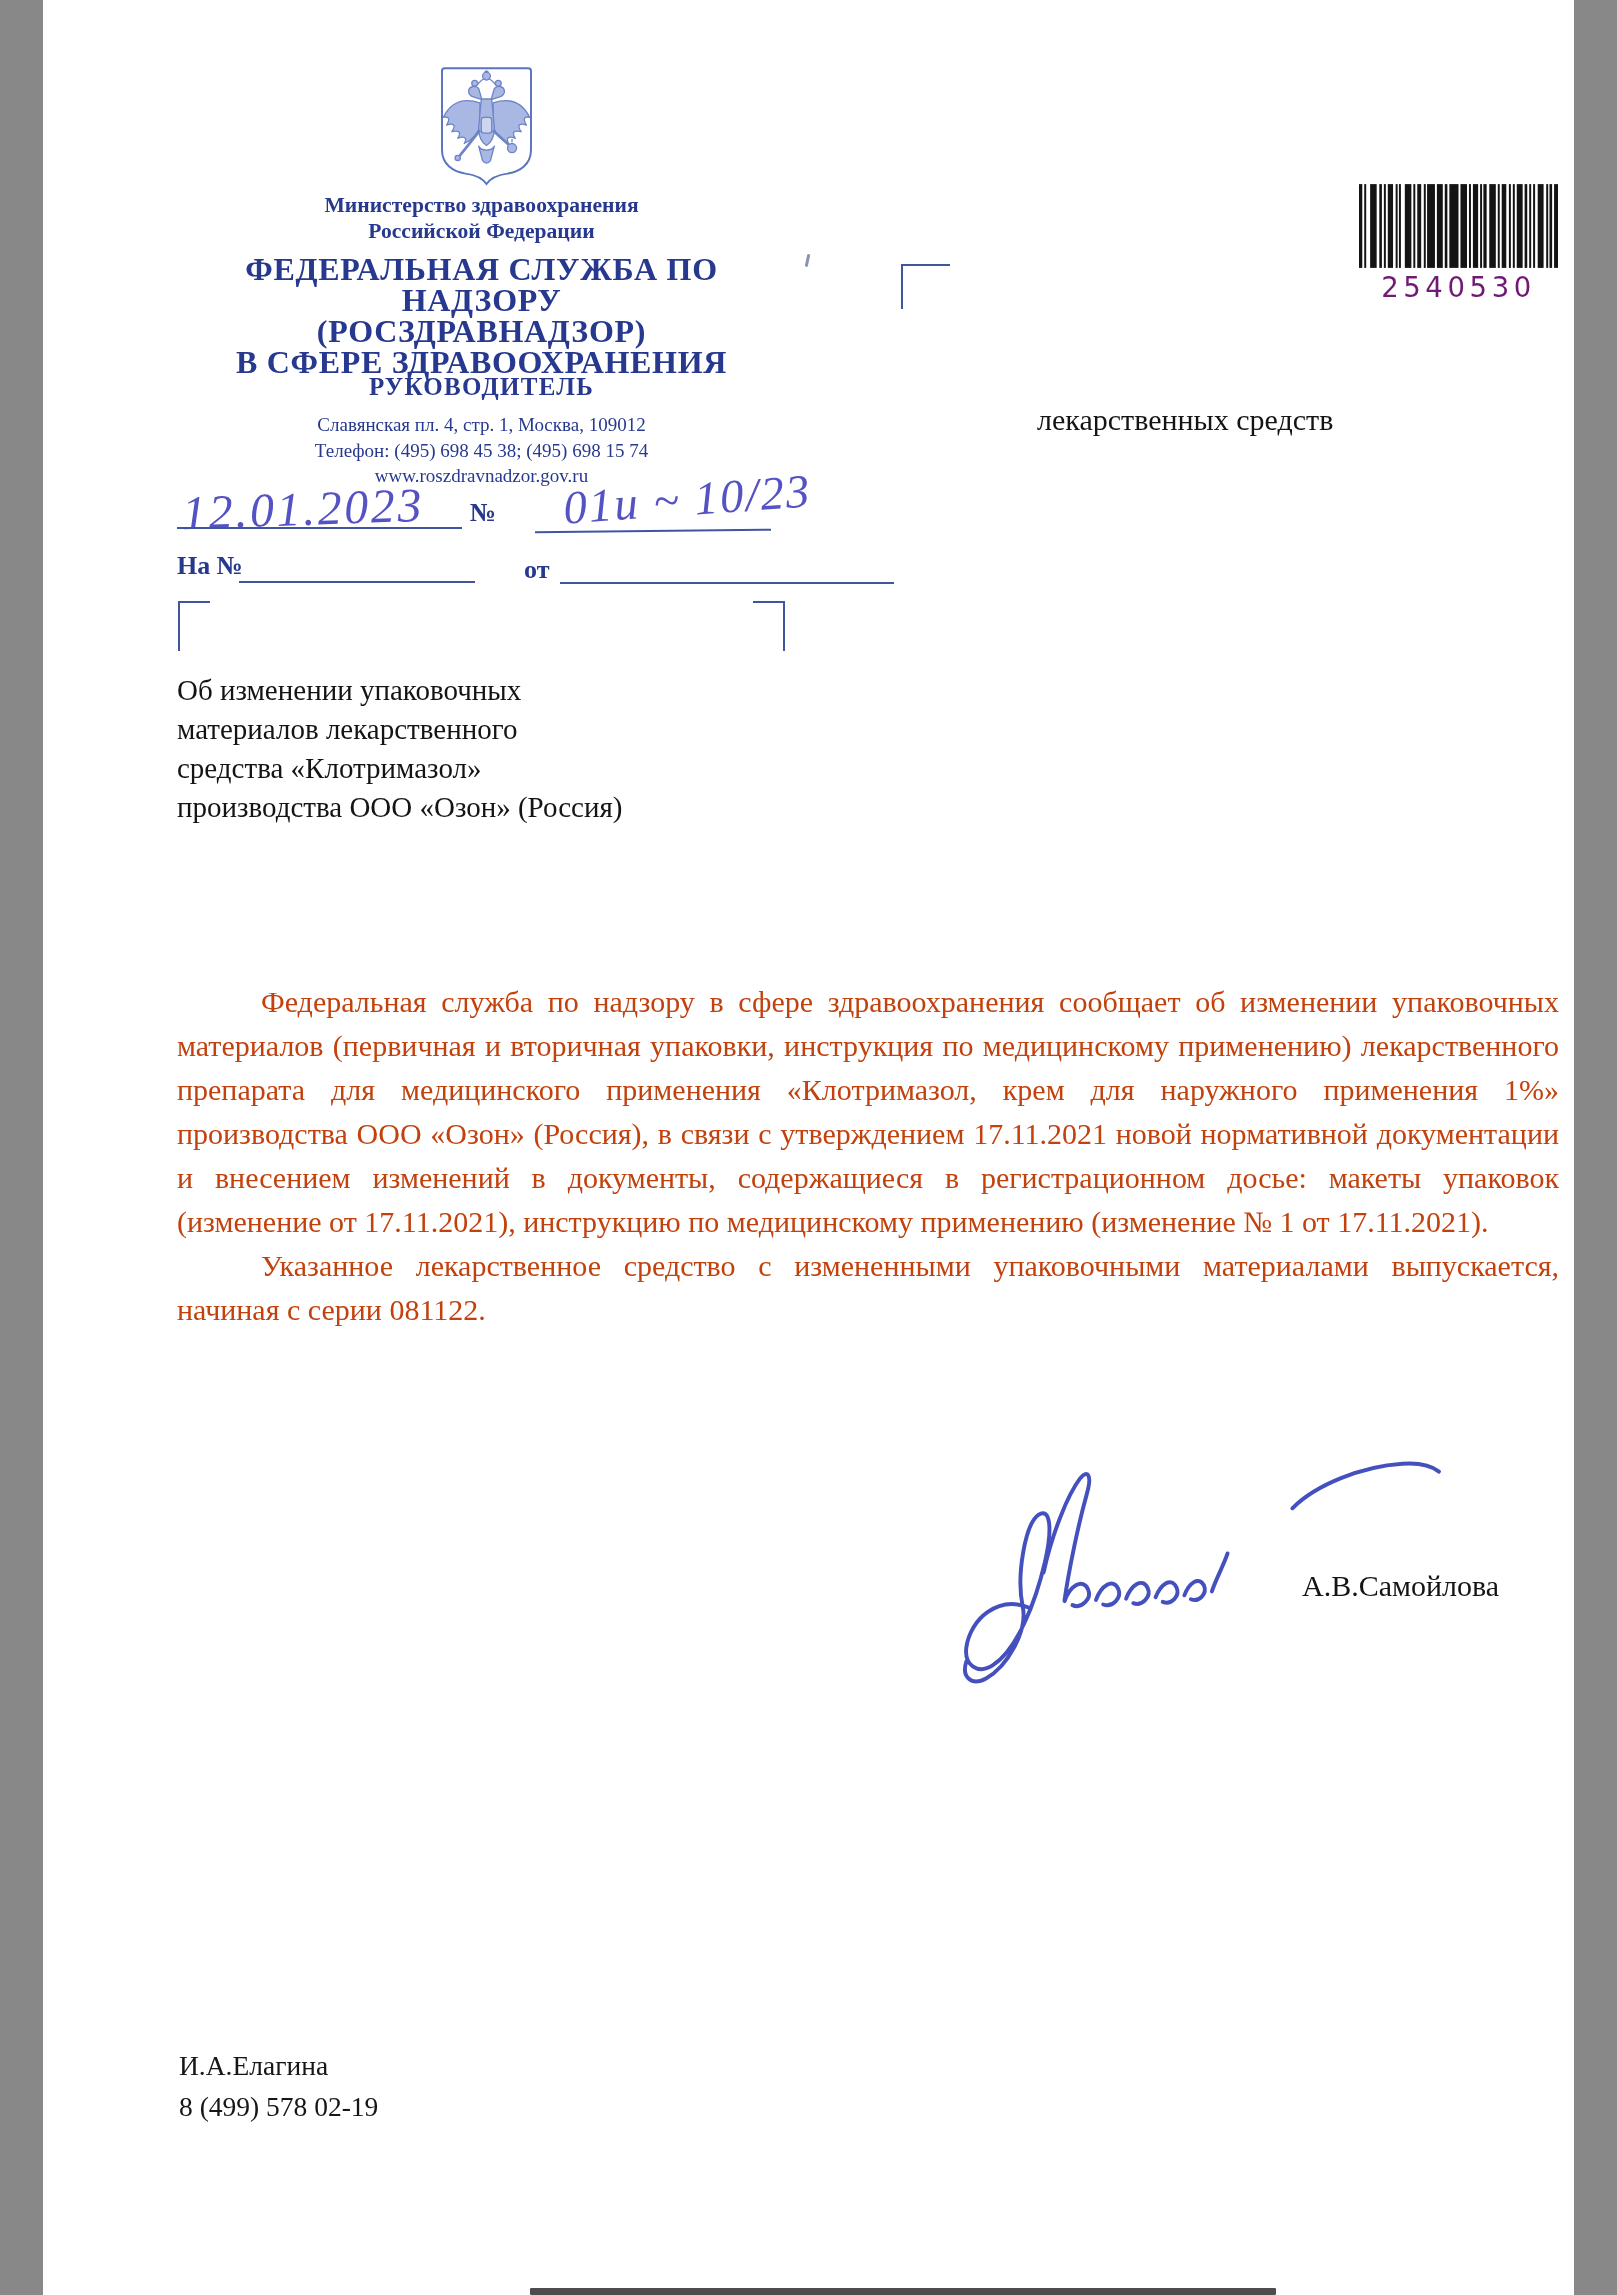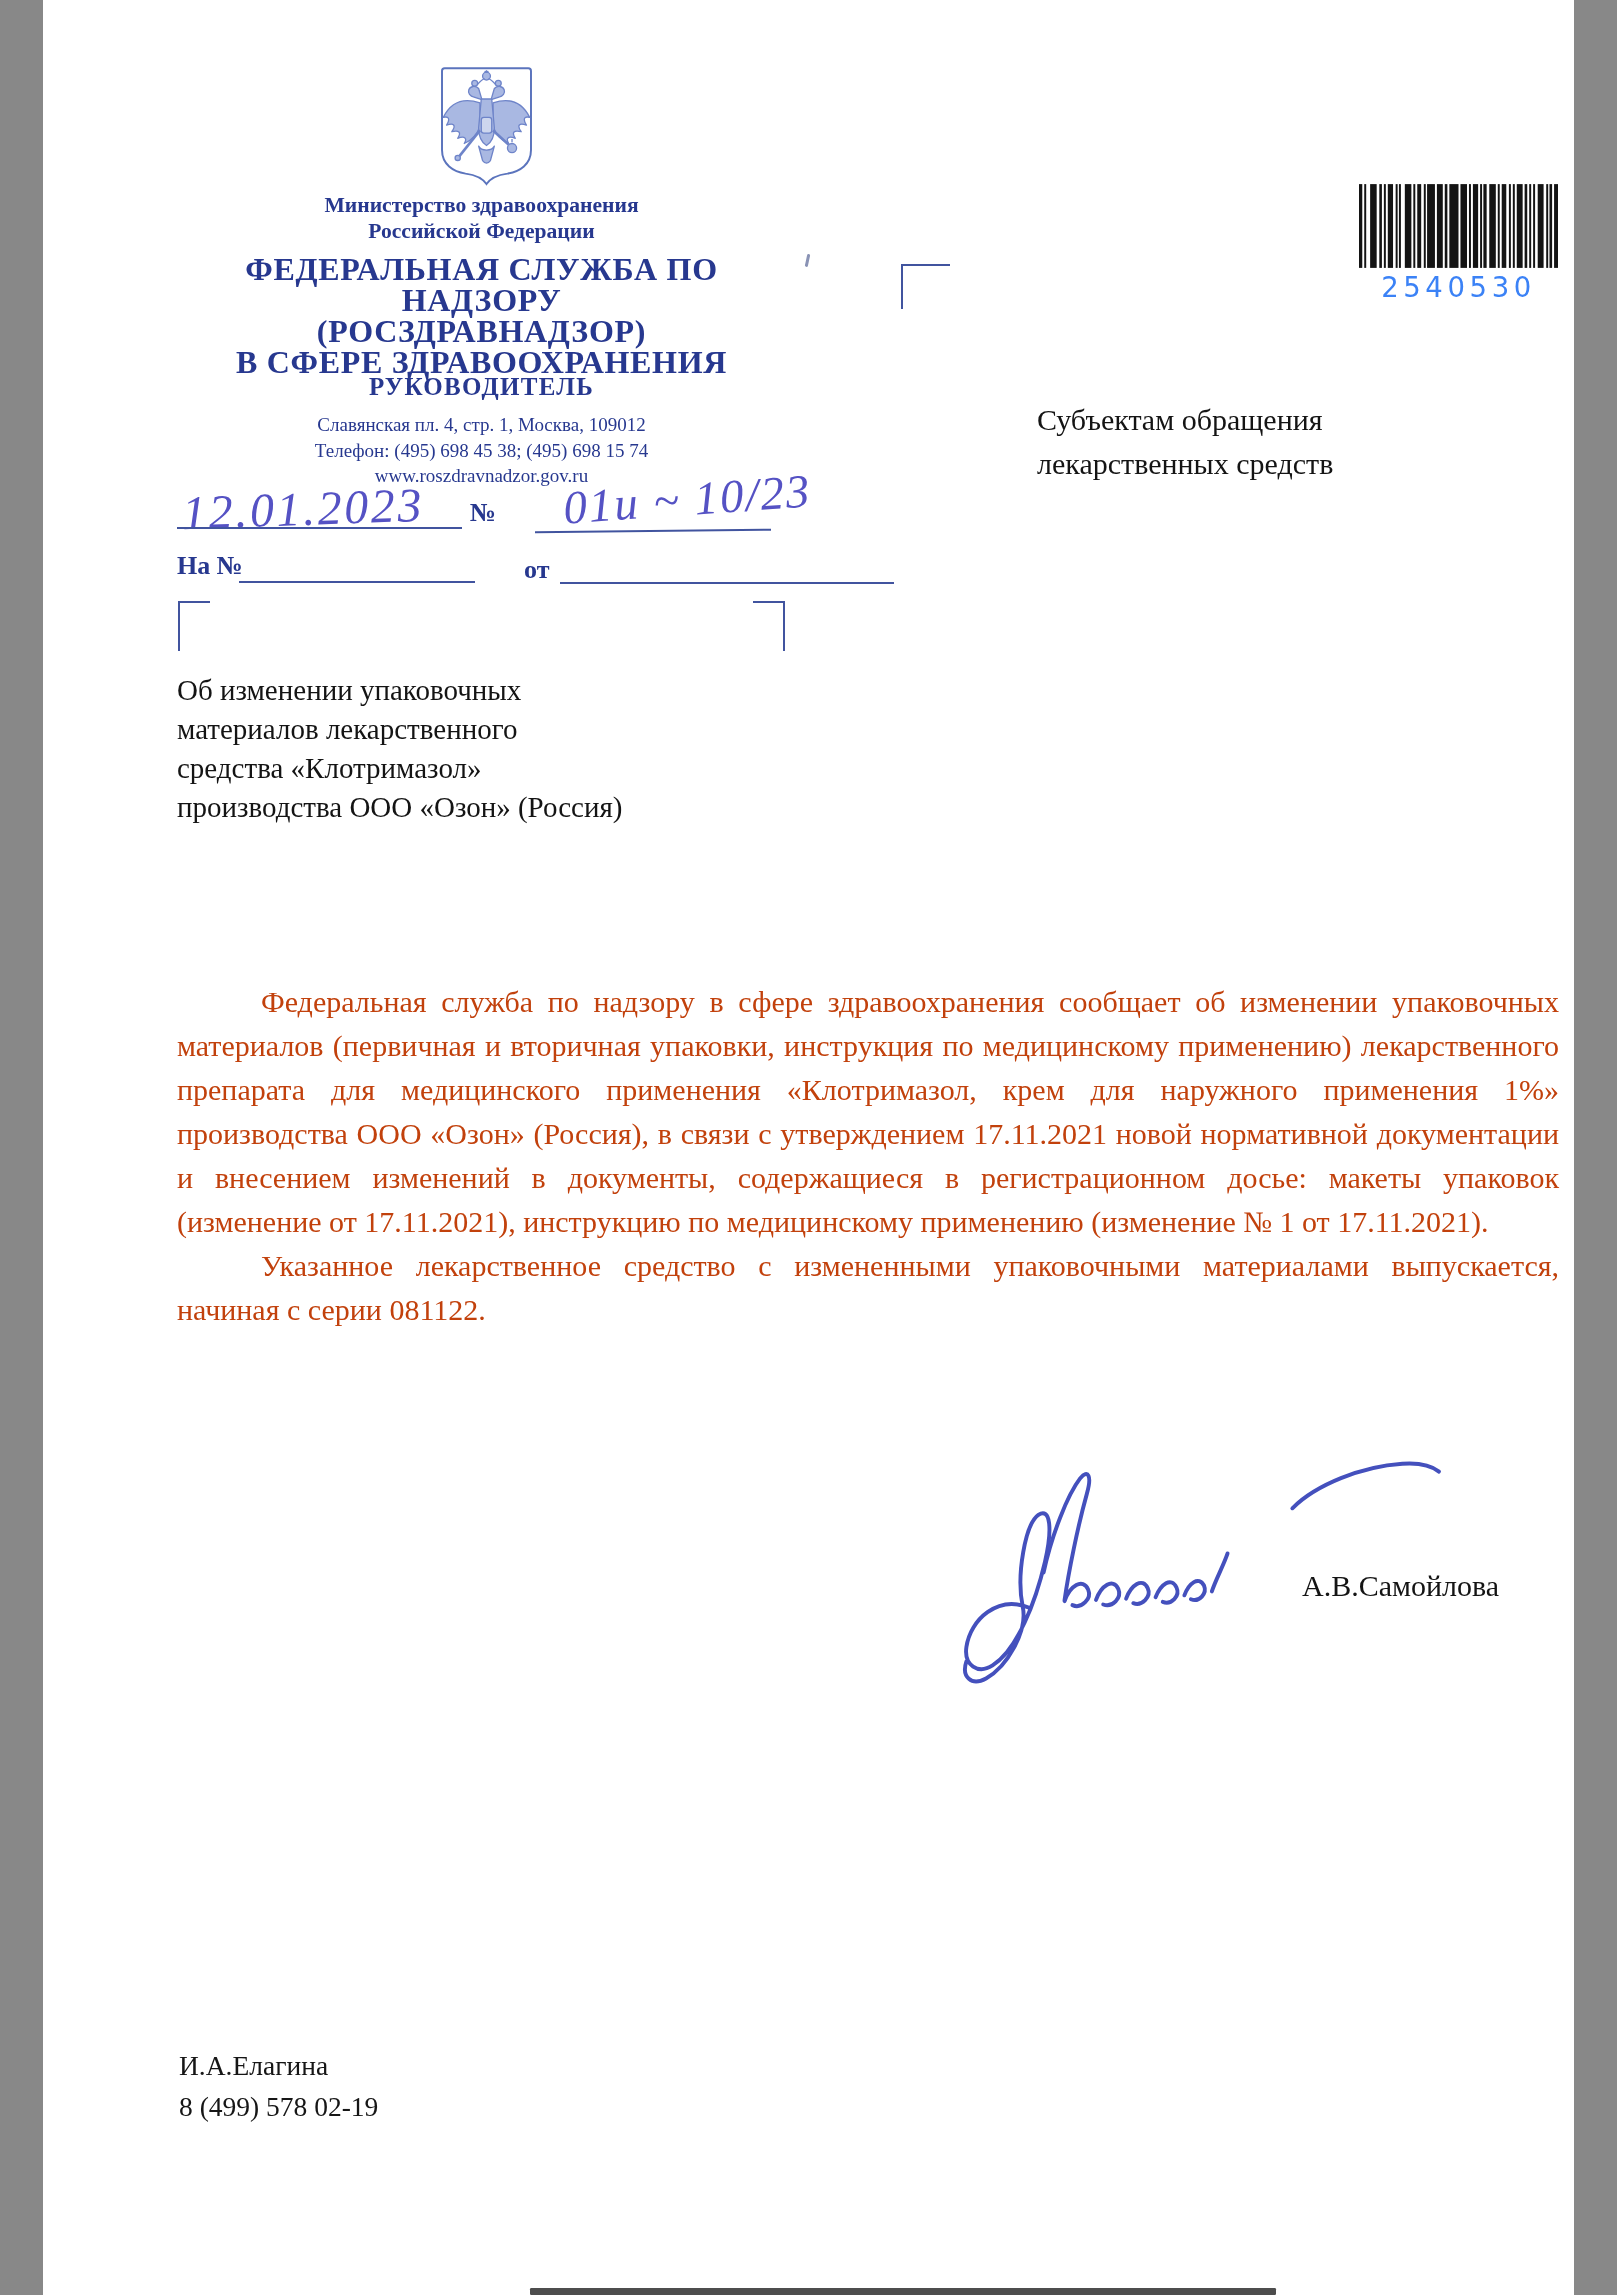--- a/index.html
+++ b/index.html
@@ -41,21 +41,21 @@
   
   .corner{width:30px;height:48px;border-color:var(--rule-blue,#41549f);border-style:solid;border-width:0;}
   .corner-tl{border-top-width:2.6px;border-left-width:2.6px;}
   .corner-tr{border-top-width:2.6px;border-right-width:2.6px;}
   .corner-subject-l{left:135px;top:601px;}
   .corner-subject-r{left:710px;top:601px;}
   .corner-addressee{left:858px;top:264px;width:47px;height:43px;}
   .artifact-tick{left:763px;top:254px;width:3.3px;height:13px;background:#8a93b5;transform:rotate(12deg);border-radius:2px;}
   
   .barcode-wrap{left:1316px;top:184px;width:199px;text-align:center;}
-  .barcode-num{font-family:"DejaVu Sans","Liberation Sans",sans-serif;font-size:27.5px;letter-spacing:4.6px;color:#3b82f6;margin-top:1.3px;}
+  .barcode-num{font-family:"DejaVu Sans","Liberation Sans",sans-serif;font-size:27.5px;letter-spacing:4.6px;color:#701a75;margin-top:1.3px;}
   
   .addressee{left:994px;top:398px;width:497px;font-size:30px;line-height:44px;color:#141414;}
   
   .subject{left:134px;top:671px;width:628px;font-size:29px;line-height:39px;color:#141414;}
   
   .body-text{left:134px;top:980px;width:1382px;font-size:30px;line-height:44px;color:#c2410c;}
   .body-text p{margin:0;text-indent:84px;text-align:justify;text-align-last:left;}
   
   .sig-svg{left:909px;top:1444px;width:504px;height:249px;}
   .sig-name{left:1259px;top:1569px;font-size:30px;color:#141414;white-space:nowrap;}
@@ -168,21 +168,20 @@
         <rect x="273" y="0" width="9" height="128"></rect>
           <rect x="286" y="0" width="3" height="128"></rect>
         <rect x="291" y="0" width="4" height="128"></rect>
           <rect x="298" y="0" width="6" height="128"></rect>
       </g>
     </svg>
     <div class="barcode-num">2540530</div>
   </div>
 
   <div class="abs addressee">
-    <div>Субъектам обращения</div>
     <div>лекарственных средств</div>
   </div>
 
   <div class="abs subject">
     <div>Об  изменении упаковочных</div>
     <div>материалов лекарственного</div>
     <div>средства «Клотримазол»</div>
     <div>производства ООО «Озон» (Россия)</div>
   </div>
 

